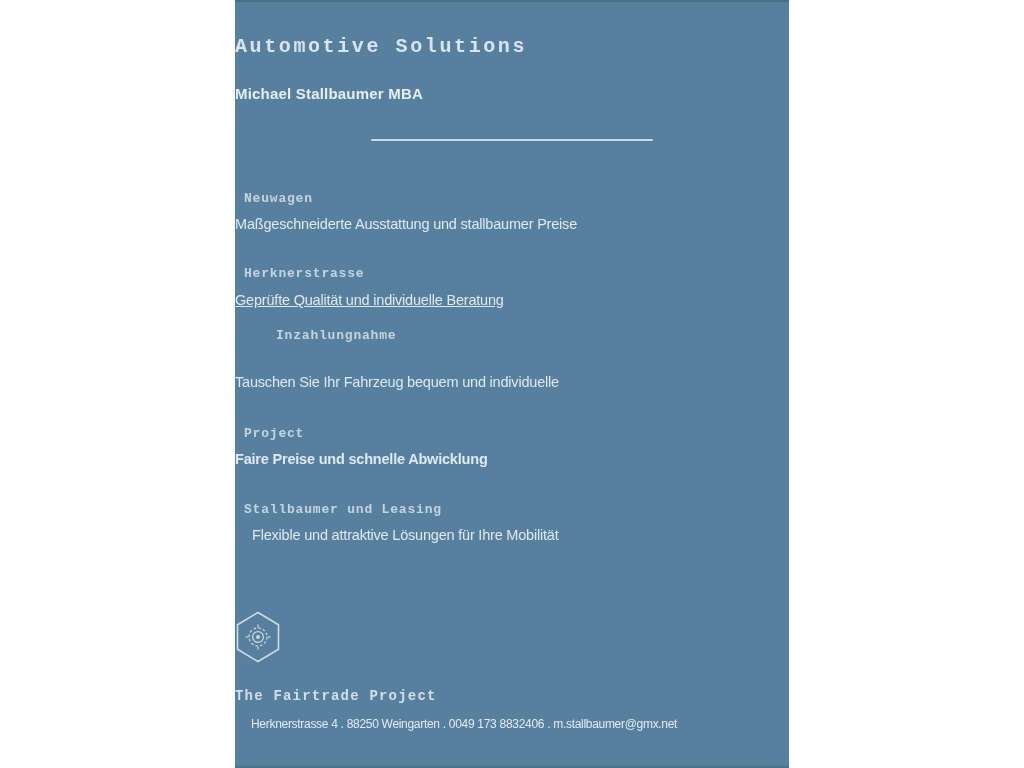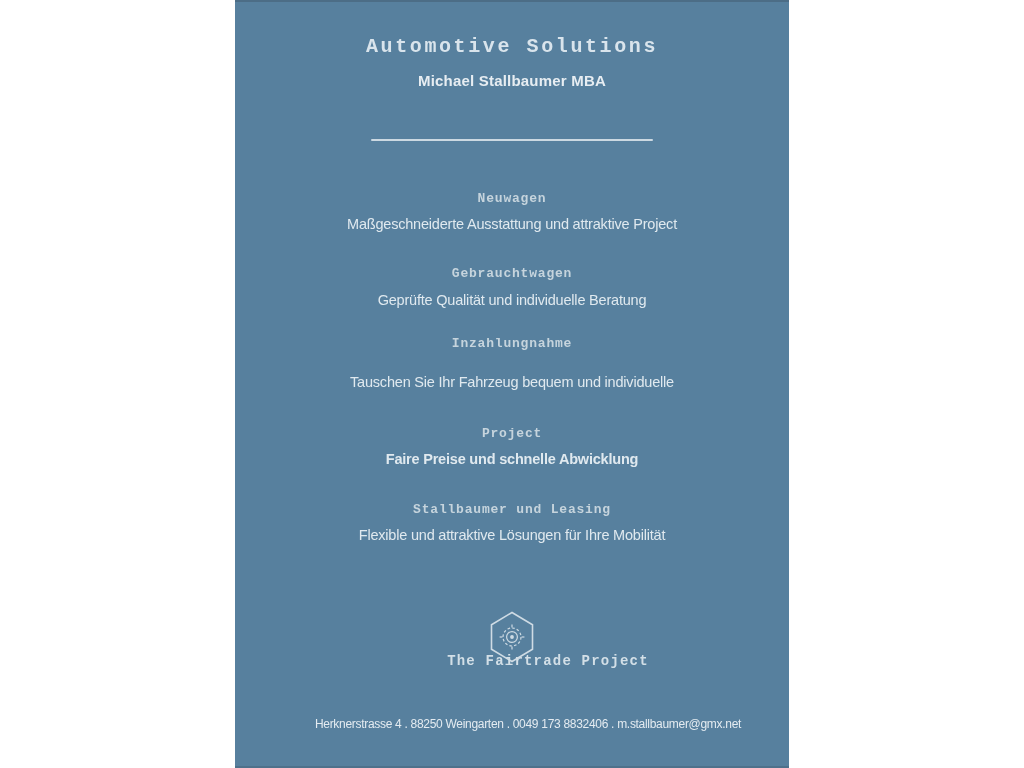--- a/index.html
+++ b/index.html
@@ -26,32 +26,31 @@
     background: #57809e;
     box-shadow: inset 0 2px 0 rgba(58, 74, 88, 0.35),
                 inset 0 -2px 0 rgba(58, 74, 88, 0.28);
   }
   .panel > div, .panel > header, .panel > footer { box-sizing: border-box; }
 
   .abs-center {
     position: absolute;
     left: 0;
     width: 100%;
-    text-align: center;
   }
   .title {
     top: 35px;
     font-family: "Liberation Mono", "DejaVu Sans Mono", monospace;
     font-weight: bold;
     font-size: 20px;
     letter-spacing: 2.6px;
     color: #d9e4ec;
   }
   .subtitle {
-    top: 72px;
+    top: 85px;
     font-weight: bold;
     font-size: 15px;
     letter-spacing: 0.2px;
     color: #e7edf2;
   }
   .divider {
     position: absolute;
     top: 139px;
     left: 50%;
     transform: translateX(-50%);
@@ -59,43 +58,43 @@
     height: 2px;
     background: #ccd9e2;
     border-radius: 1px;
   }
   .service-name {
     font-family: "Liberation Mono", "DejaVu Sans Mono", monospace;
     font-weight: bold;
     font-size: 13px;
     letter-spacing: 0.8px;
     color: #c6d4dd;
+    padding-left: 9px;
   }
   .service-desc {
     font-size: 14.5px;
     letter-spacing: -0.2px;
     color: #e0e9ef;
   }
   .s1n { top: 191px; } .s1d { top: 216px; }
-  .s2n { top: 266px; } .s2d { top: 292px; }
-  .s3n { top: 336px; } .s3d { top: 374px; }
+  .s2n { top: 266px; } .s2d { top: 292px; text-decoration: underline; }
+  .s3n { top: 328px; margin-left: 32px; } .s3d { top: 374px; }
   .s4n { top: 426px; } .s4d { top: 451px; font-weight: bold; }
-  .s5n { top: 502px; } .s5d { top: 527px; }
+  .s5n { top: 502px; } .s5d { top: 527px; padding-left: 17px; }
 
   .logo { top: 611px; }
   .logo svg { display: inline-block; }
 
   .brand {
-    top: 653px;
+    top: 688px;
     font-family: "Liberation Mono", "DejaVu Sans Mono", monospace;
     font-weight: bold;
     font-size: 14px;
     letter-spacing: 1.2px;
     color: #d3dfe7;
-    margin-left: 36px;
   }
   .contact {
     top: 717px;
     font-size: 12px;
     letter-spacing: -0.3px;
     color: #e4ebf1;
     padding-left: 16px;
   }
 </style>
 </head>
@@ -105,23 +104,23 @@
   <div class="panel">
 
     <header>
       <div class="abs-center title">Automotive Solutions</div>
       <div class="abs-center subtitle">Michael Stallbaumer MBA</div>
       <div class="divider"></div>
     </header>
 
     <div>
       <div class="abs-center service-name s1n">Neuwagen</div>
-      <div class="abs-center service-desc s1d">Maßgeschneiderte Ausstattung und attraktive Project</div>
+      <div class="abs-center service-desc s1d">Maßgeschneiderte Ausstattung und stallbaumer Preise</div>
 
-      <div class="abs-center service-name s2n">Gebrauchtwagen</div>
+      <div class="abs-center service-name s2n">Herknerstrasse</div>
       <div class="abs-center service-desc s2d">Geprüfte Qualität und individuelle Beratung</div>
 
       <div class="abs-center service-name s3n">Inzahlungnahme</div>
       <div class="abs-center service-desc s3d">Tauschen Sie Ihr Fahrzeug bequem und individuelle</div>
 
       <div class="abs-center service-name s4n">Project</div>
       <div class="abs-center service-desc s4d">Faire Preise und schnelle Abwicklung</div>
 
       <div class="abs-center service-name s5n">Stallbaumer und Leasing</div>
       <div class="abs-center service-desc s5d">Flexible und attraktive Lösungen für Ihre Mobilität</div>

